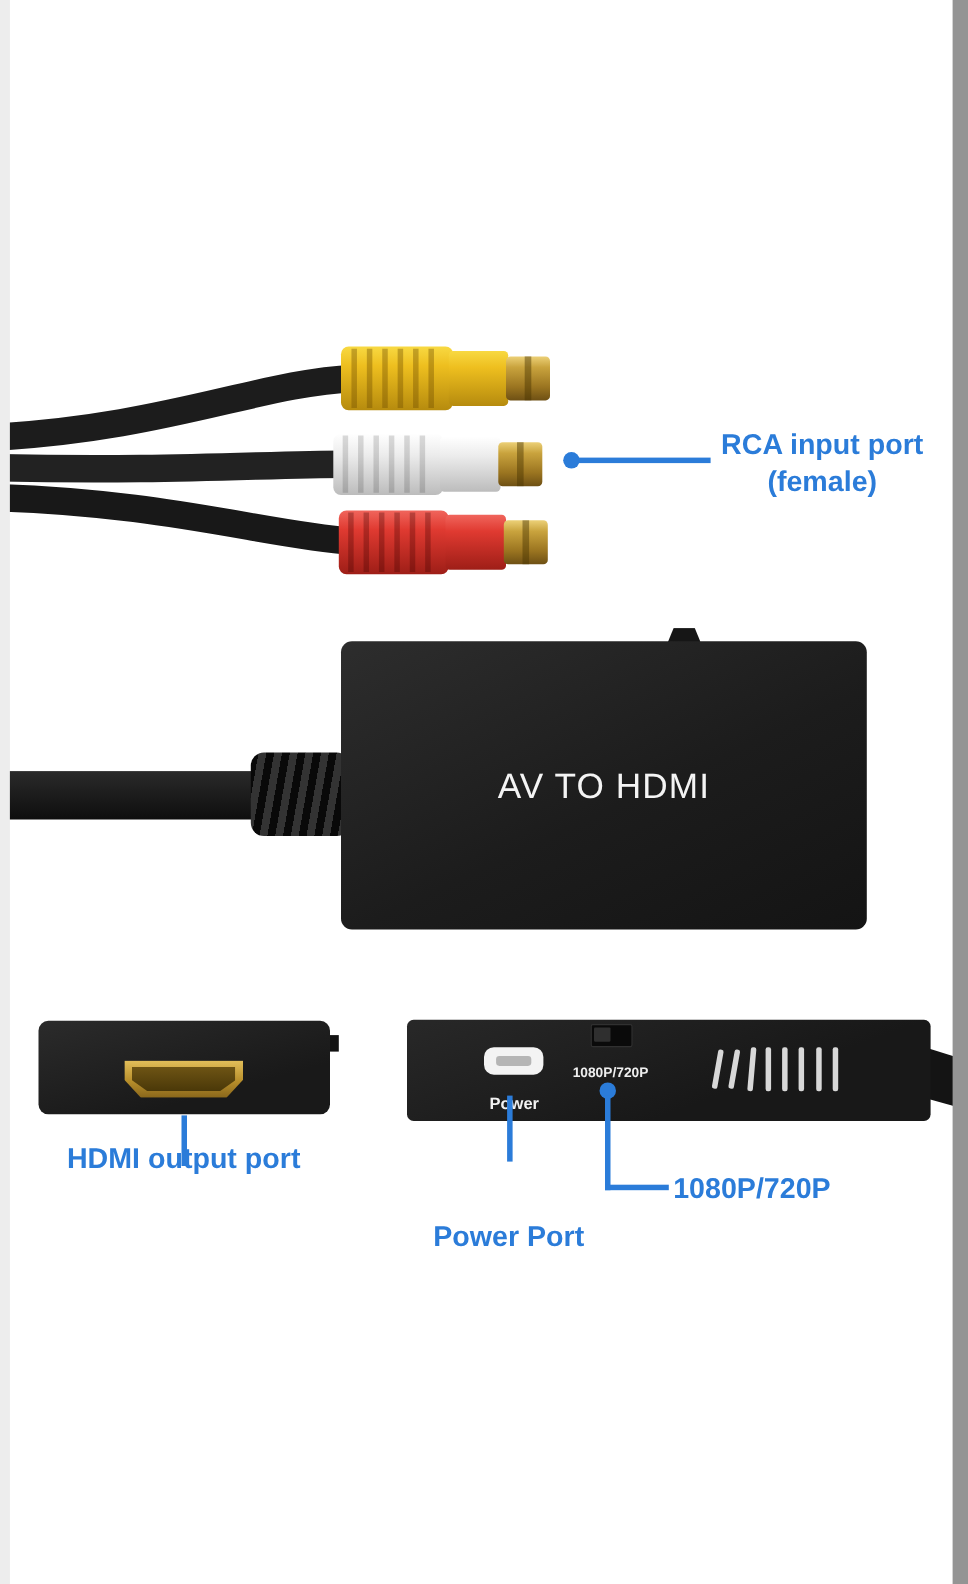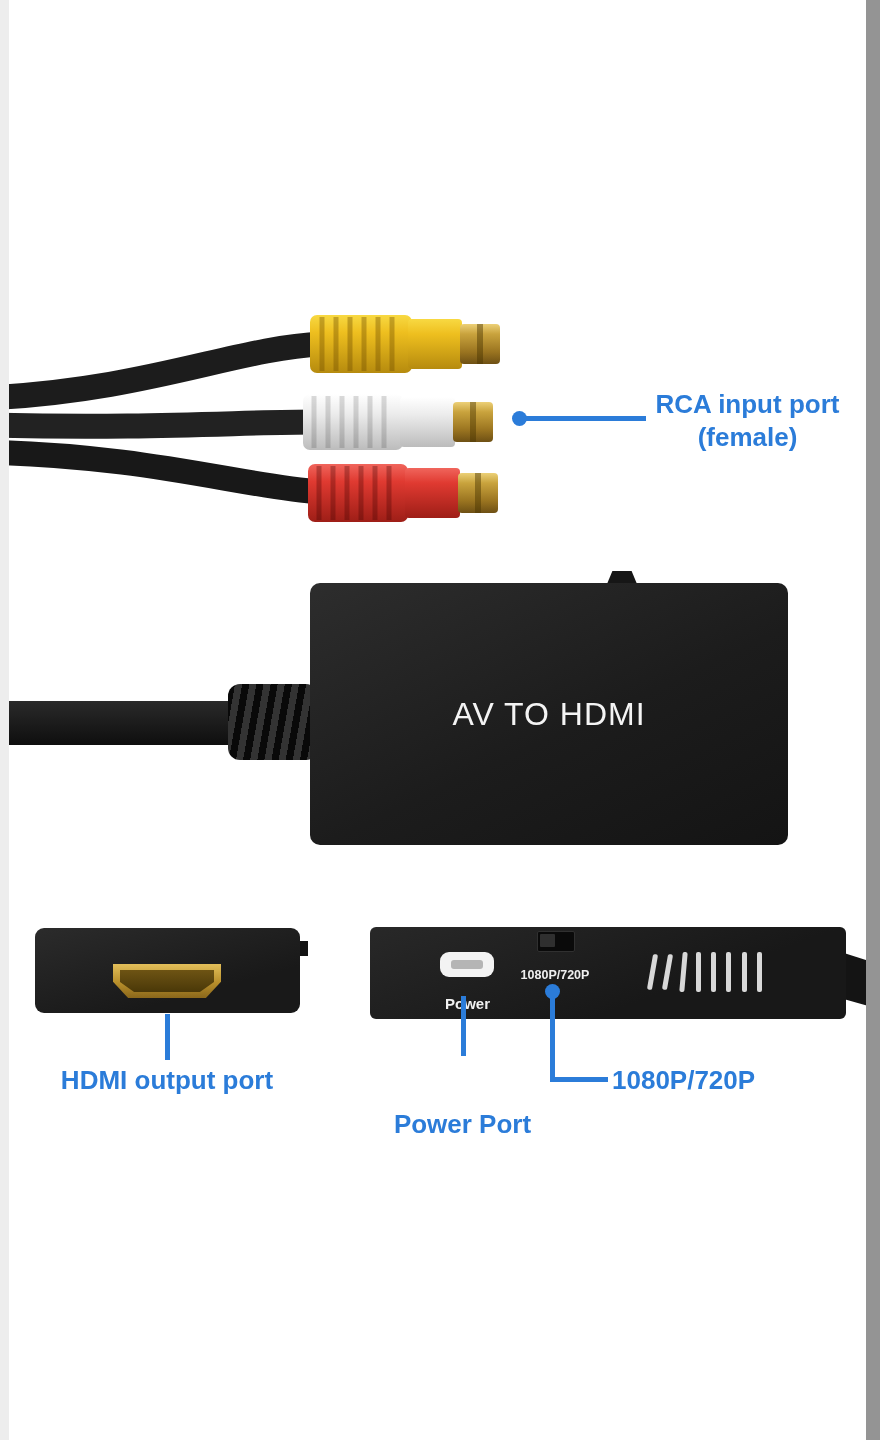--- a/index.html
+++ b/index.html
@@ -175,21 +175,21 @@
     <div class="device-title">AV TO HDMI</div>
   </div>
 
   <div class="hdmi-stub"></div>
   <div class="device-hdmi">
     <div class="hdmi-port-outer">
       <div class="hdmi-port-inner"></div>
     </div>
   </div>
   <div class="callout-line" style="left:165px;top:1014px;width:5px;height:46px;"></div>
-  <div class="callout-label" style="left:17px;top:1064px;width:300px;">HDMI output port</div>
+  <div class="callout-label" style="left:17px;top:1037px;width:300px;">HDMI output port</div>
 
   <div class="cable-out"></div>
   <div class="device-back">
     <div class="usb-port">
       <div class="usb-slot"></div>
     </div>
     <div class="power-text">Power</div>
     <div class="res-switch">
       <div class="res-switch-knob"></div>
     </div>

